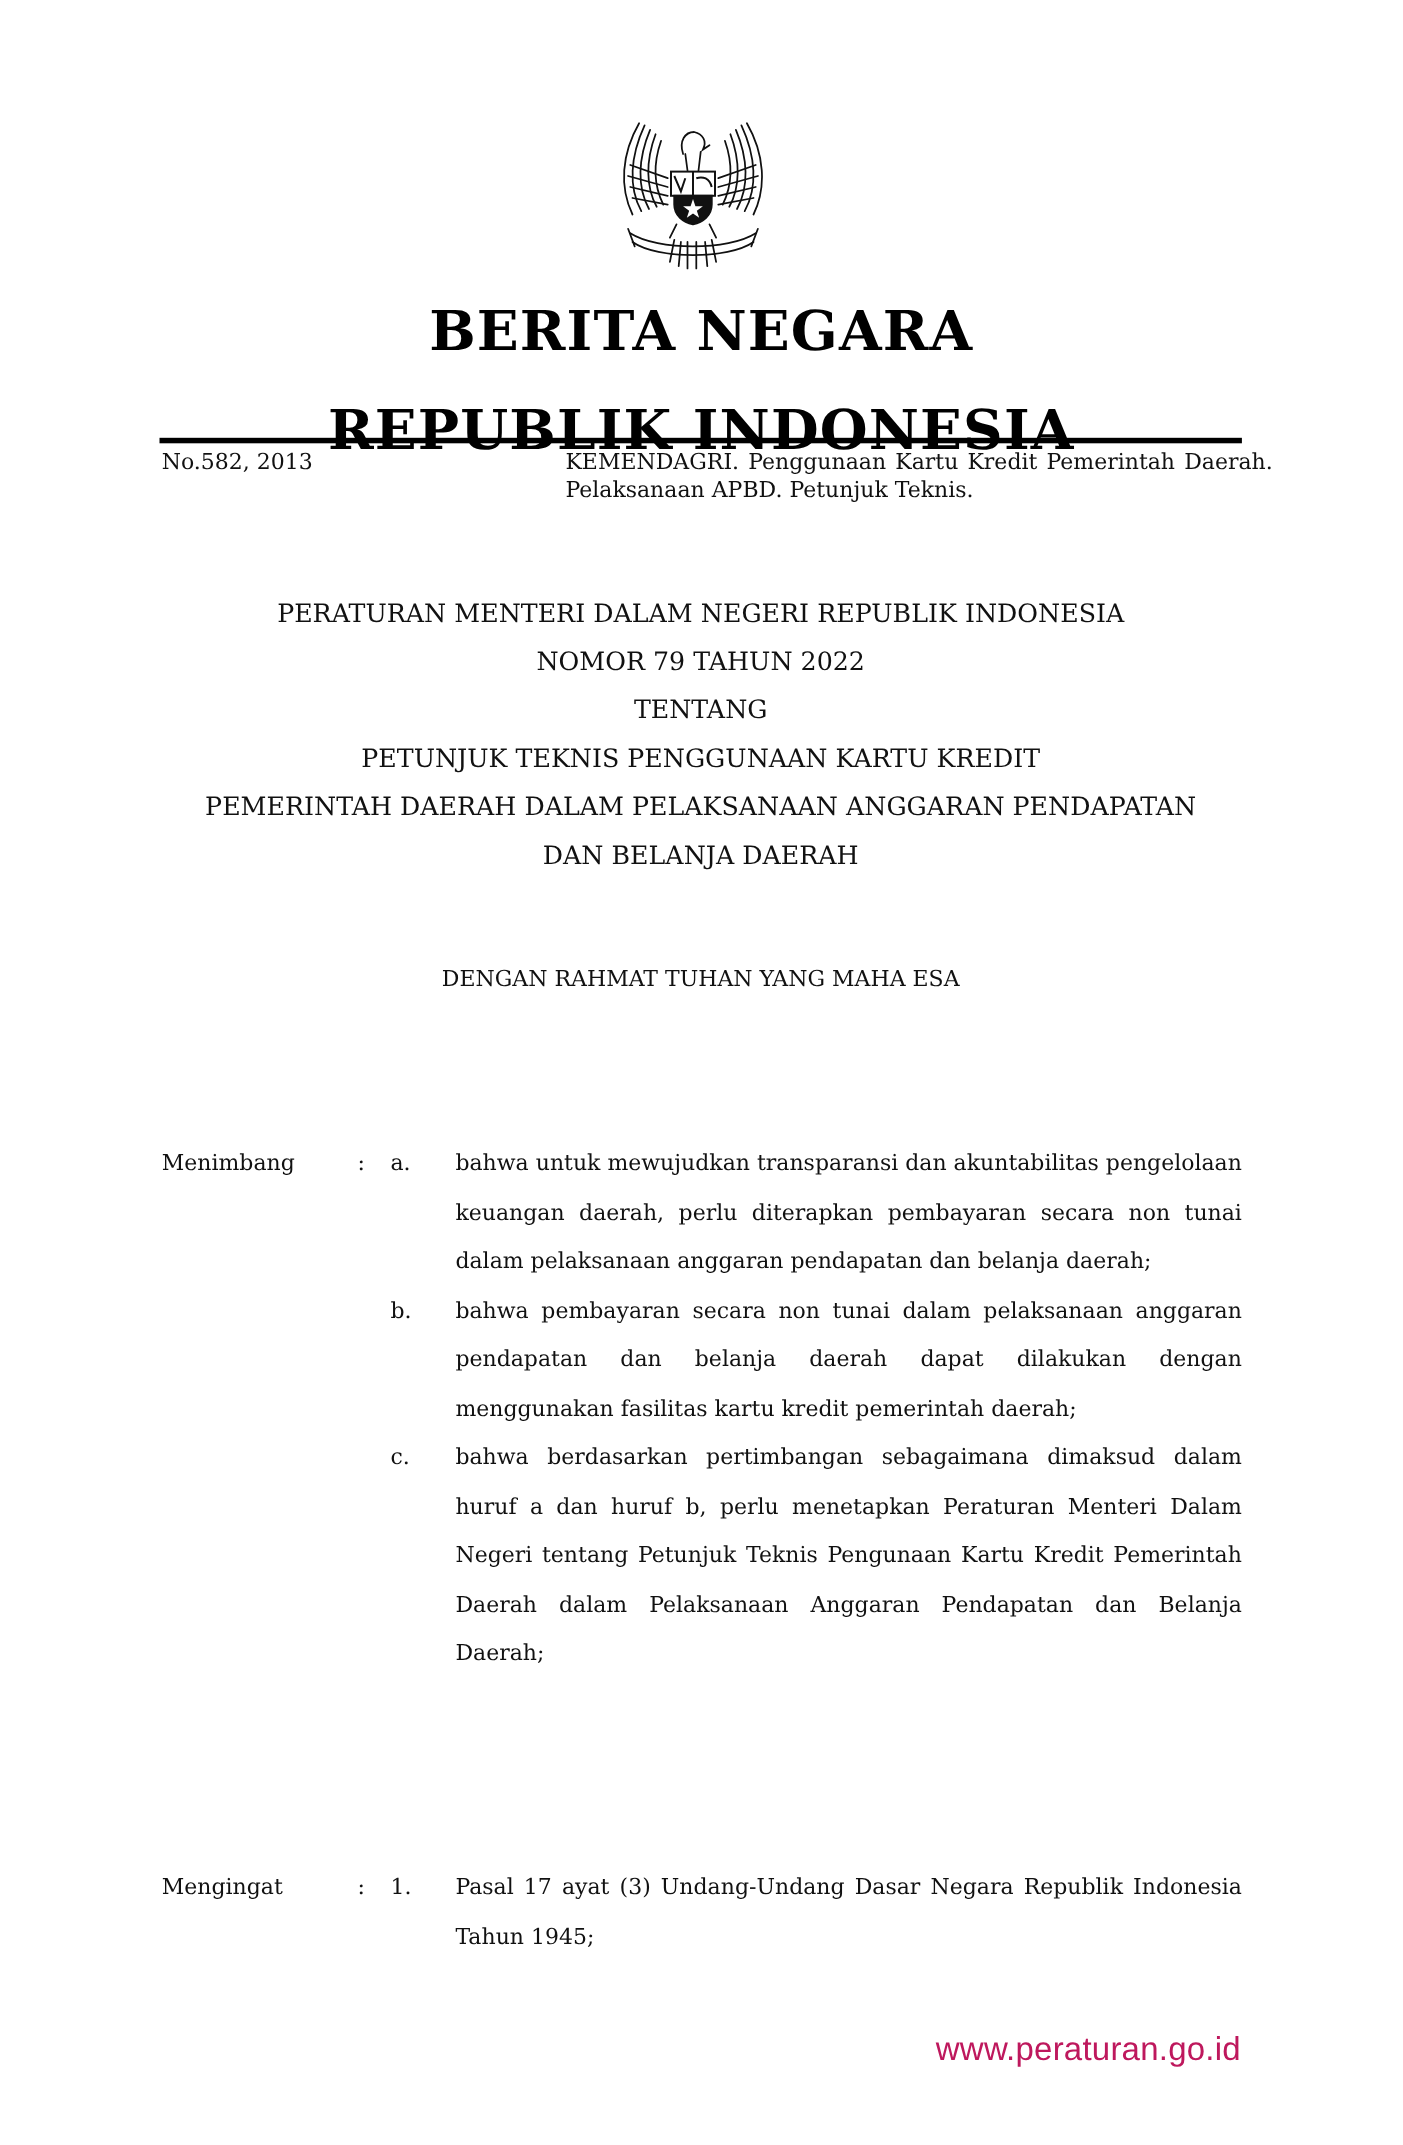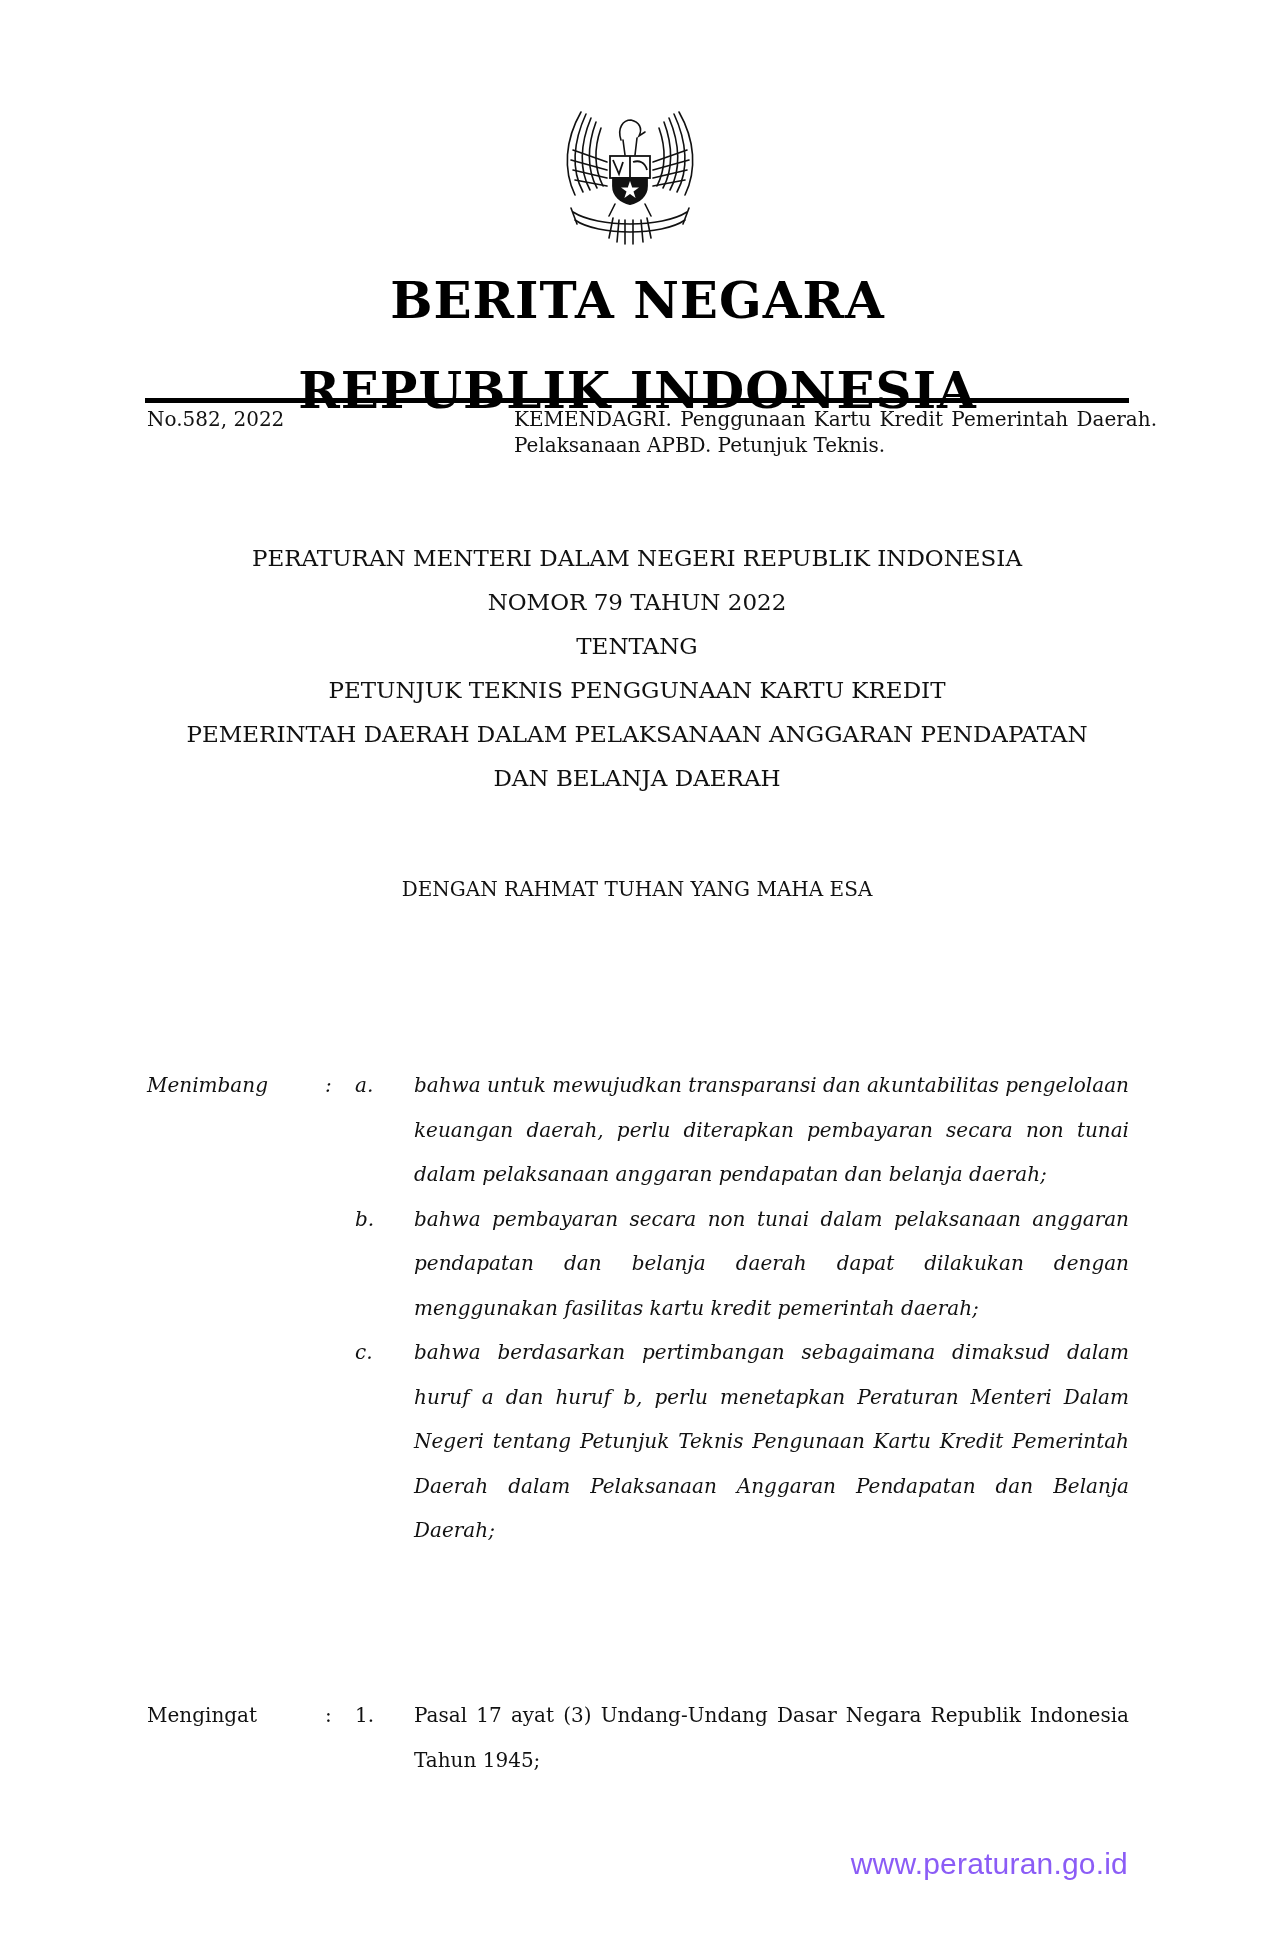--- a/index.html
+++ b/index.html
@@ -113,30 +113,30 @@
     .item .marker {
       position: absolute;
       left: 0;
       top: 0;
     }
     .item .body {
       text-align: justify;
       text-align-last: left;
       width: 715px;
     }
-    .clause.menimbang { top: 1063px; font-style: italic; }
+    .clause.menimbang { top: 1035px; }
     .clause.mengingat { top: 1693px; }
 
     .footer-url {
       position: absolute;
       right: 147px;
       top: 1847px;
       font-family: "Liberation Sans", "DejaVu Sans", sans-serif;
       font-size: 30px;
-      color: #8b5cf6;
+      color: #be185d;
       letter-spacing: 0.2px;
     }
   </style>
 </head>
 <body>
 
 <div class="page">
 
   <div class="emblem">
     <svg viewBox="0 0 154 150" width="154" height="150" xmlns="http://www.w3.org/2000/svg">
@@ -182,21 +182,21 @@
       </g>
       <polygon points="77,81 79.2,87.5 86,87.5 80.5,91.5 82.6,98 77,94 71.4,98 73.5,91.5 68,87.5 74.8,87.5" fill="#fff"></polygon>
     </svg>
   </div>
 
   <div class="masthead l1">BERITA NEGARA</div>
   <div class="masthead l2">REPUBLIK INDONESIA</div>
 
   <div class="rule"></div>
 
-  <div class="meta-left">No.582, 2022</div>
+  <div class="meta-left">No.582, 2013</div>
   <div class="meta-right">KEMENDAGRI. Penggunaan Kartu Kredit Pemerintah Daerah. Pelaksanaan APBD. Petunjuk Teknis.</div>
 
   <div class="title-block">
     <div>PERATURAN MENTERI DALAM NEGERI REPUBLIK INDONESIA</div>
     <div>NOMOR 79 TAHUN 2022</div>
     <div>TENTANG</div>
     <div>PETUNJUK TEKNIS PENGGUNAAN KARTU KREDIT</div>
     <div>PEMERINTAH DAERAH DALAM PELAKSANAAN ANGGARAN PENDAPATAN</div>
     <div>DAN BELANJA DAERAH</div>
   </div>

